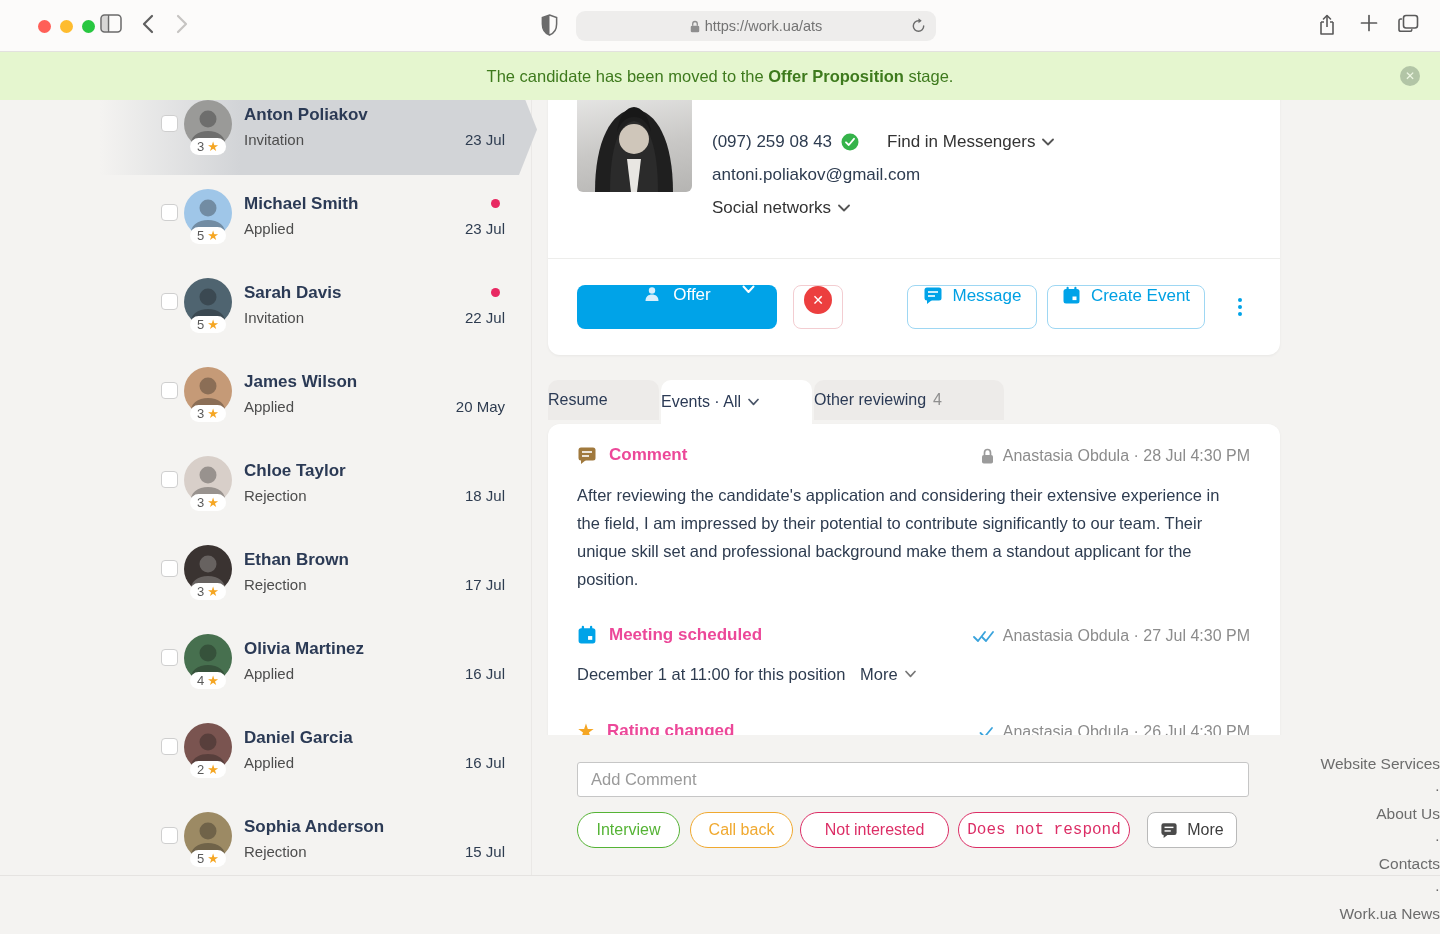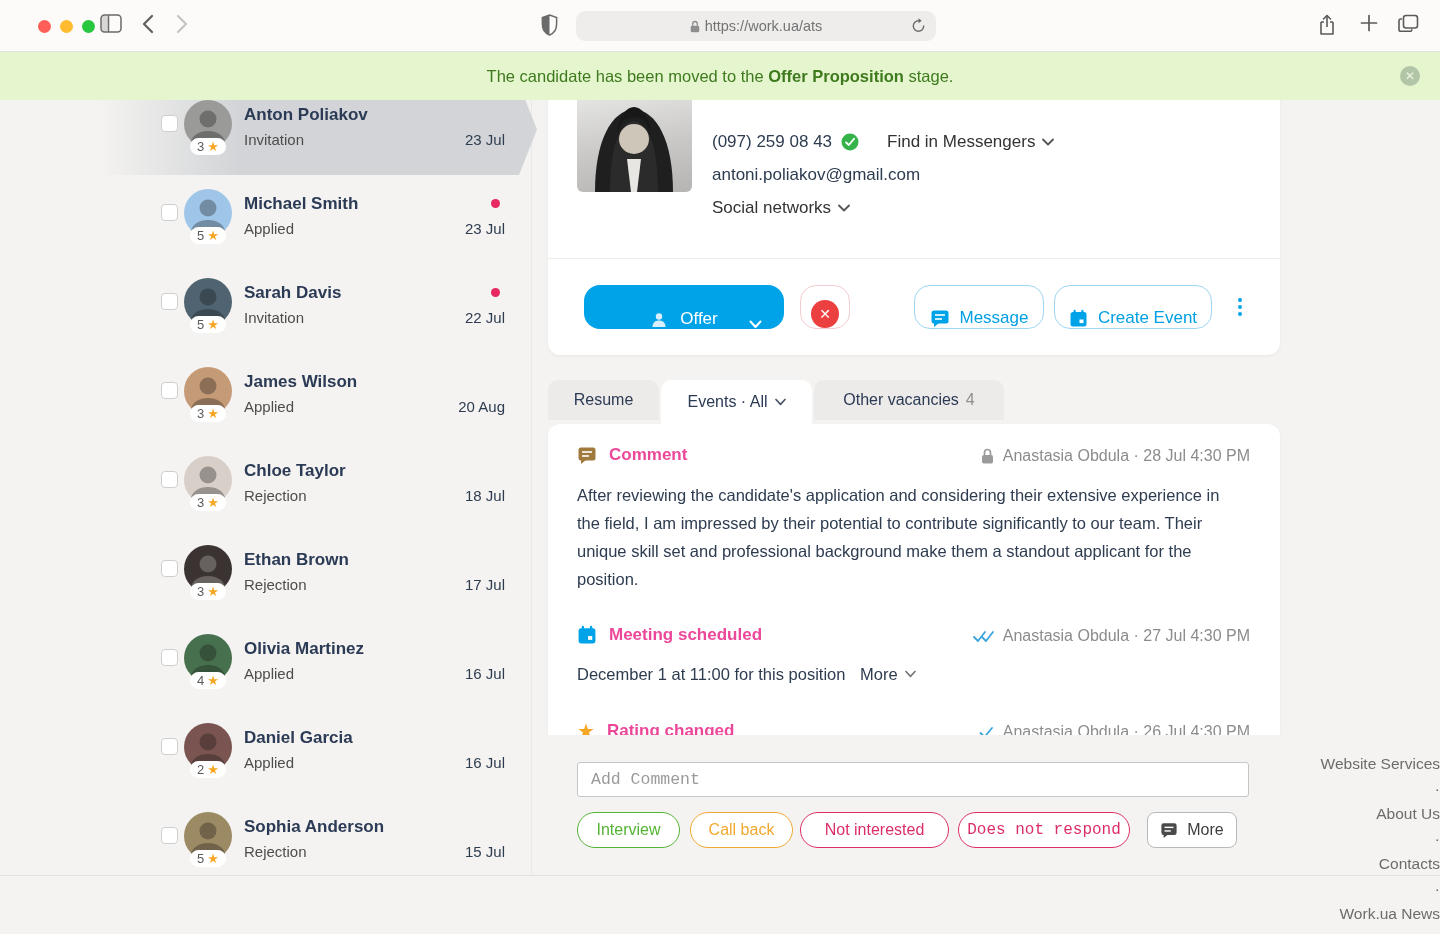--- a/index.html
+++ b/index.html
@@ -38,49 +38,49 @@
 
   
   .card { position:absolute; background:#fff; border-radius:12px; box-shadow:0 1px 3px rgba(0,0,0,0.05); }
   .card1 { left:548px; top:60px; width:732px; height:295px; }
   .hidden-name { position:absolute; left:712px; top:72px; font-size:25px; font-weight:700; color:#24324a; }
   .photo { position:absolute; left:577px; top:77px; width:115px; height:115px; border-radius:6px; overflow:hidden; background:linear-gradient(170deg,#efefee 0%,#c9c8c6 60%,#b5b4b2 100%); }
   .crow { position:absolute; left:712px; display:flex; align-items:center; gap:9px; font-size:17px; color:#2e3c50; }
   .link-dd { display:flex; align-items:center; gap:7px; color:#333; cursor:pointer; }
   .divline { position:absolute; left:548px; top:258px; width:732px; height:1px; background:#ededeb; }
 
-  .btn { display:flex; align-items:flex-end; justify-content:center; border-radius:16px; cursor:pointer;margin-left:7px; }
+  .btn { display:flex; align-items:flex-start; justify-content:center; border-radius:8px; cursor:pointer; }
   .offer-btn { position:absolute; left:577px; top:285px; width:200px; height:44px; background:#00a3e8; color:#fff; font-size:17px; }
   .offer-btn .lbl { margin-left:12px; }
   .offer-btn .chev { position:absolute; right:22px; }
   .x-btn { position:absolute; left:793px; top:285px; width:50px; height:44px; background:#fff; border:1px solid #f3cdd1; }
   .x-circle { width:28px; height:28px; border-radius:50%; background:#ec3f3f; color:#fff; font-size:14px; font-weight:700; display:flex; align-items:center; justify-content:center; }
   .ghost-blue { position:absolute; top:285px; height:44px; background:#fff; border:1px solid #9ed7f3; color:#00a0e3; font-size:17px; gap:10px; }
   .msg-btn { left:907px; width:130px; }
   .evt-btn { left:1047px; width:158px; }
   .kebab { position:absolute; left:1232px; top:292px; width:16px; height:30px; display:flex; flex-direction:column; align-items:center; justify-content:center; gap:3px; cursor:pointer; }
   .kebab i { width:4px; height:4px; border-radius:50%; background:#00a3e8; }
 
   
-  .tab { position:absolute; top:380px; height:40px; background:#edebe9; border-radius:10px 10px 0 0; display:flex; align-items:center; justify-content:center; gap:7px; font-size:16px; color:#2b3a55; cursor:pointer; }
+  .tab { position:absolute; top:380px; height:40px; background:#edebe9; border-radius:10px 10px 0 0; display:flex; align-items:center; gap:7px; font-size:16px; color:#2b3a55; cursor:pointer; }
   .tab.active { height:44px; background:#fff; z-index:5; }
   .tab .tbadge { color:#8f8f8f; }
 
   
   .card2 { left:548px; top:424px; width:732px; height:451px; }
   .e-head { position:absolute; display:flex; align-items:center; gap:12px; }
   .e-title { font-size:17px; font-weight:700; color:#ec4899; }
   .e-meta { position:absolute; right:30px; display:flex; align-items:center; gap:9px; font-size:16px; color:#8c8c8c; }
   .e-body { position:absolute; left:29px; font-size:16.5px; color:#2e3c50; line-height:28px; }
   .star-ic { color:#f5a623; font-size:20px; line-height:20px; }
   .more-dd { display:inline-flex; align-items:center; gap:7px; margin-left:10px; cursor:pointer; }
 
   
   .composer { position:absolute; left:532px; top:735px; width:764px; height:140px; background:#f4f3f1; z-index:6; }
-  .composer input { position:absolute; left:45px; top:27px; width:672px; height:35px; border:1px solid #c6c6c6; border-radius:3px; font-size:16.5px; padding:0 13px; color:#2e3c50; font-family:Liberation Mono, monospace; background:#fff; }
+  .composer input { position:absolute; left:45px; top:27px; width:672px; height:35px; border:1px solid #c6c6c6; border-radius:3px; font-size:16.5px; padding:0 13px; color:#2e3c50; font-family:Liberation Sans, sans-serif; background:#fff; }
   .composer input::placeholder { color:#9a9a9a; }
   .qa { position:absolute; top:77px; height:36px; border-radius:18px; background:#fff; border:1.5px solid; display:flex; align-items:center; justify-content:center; font-size:16px; cursor:pointer; gap:9px; }
   .qa-more { border-radius:8px; border:1px solid #b9b9b9 !important; color:#3d3d3d !important; }
 
   
   .footer { position:absolute; left:0; top:875px; width:1440px; height:59px; border-top:1px solid #e5e3e1; display:flex; align-items:flex-end; justify-content:center; padding-top:18px; gap:7px; font-size:15.5px; color:#6c6c6c; z-index:7; background:#f4f3f1;flex-direction:column; }
   .footer span { white-space:nowrap; }
   .flink { cursor:pointer; }
 </style>
 </head>
@@ -151,21 +151,21 @@
             <circle cx="24" cy="19" r="8.5" fill="rgba(20,20,20,0.32)"></circle>
             <path d="M6 48 C6 36 14 31 24 31 C34 31 42 36 42 48 Z" fill="rgba(20,20,20,0.32)"></path>
           </svg></span>
       <span class="badge">
           <span>3</span>
           <span class="star">★</span>
         </span>
     </span>
     <span class="c-name">James Wilson</span>
     <span class="c-status">Applied</span>
-    <span class="c-date">20 Aug</span>
+    <span class="c-date">20 May</span>
   </div>
 
   <div class="cand-row" style="top:440px">
     <span class="cb"></span>
     <span class="avatar">
       <span class="ph" style="background: rgb(216, 207, 201);"><svg width="48" height="48" viewBox="0 0 48 48">
             <circle cx="24" cy="19" r="8.5" fill="rgba(20,20,20,0.32)"></circle>
             <path d="M6 48 C6 36 14 31 24 31 C34 31 42 36 42 48 Z" fill="rgba(20,20,20,0.32)"></path>
           </svg></span>
       <span class="badge">
@@ -326,21 +326,21 @@
   <div class="tab" style="left:548px;width:111px">
     <span>Resume</span>
   </div>
   <div class="tab active" style="left:661px;width:151px">
     <span>Events · All</span>
     <svg width="11" height="8" viewBox="0 0 11 8">
         <polyline points="1,1.5 5.5,6.3 10,1.5" fill="none" stroke="#4a5568" stroke-width="1.7" stroke-linecap="round" stroke-linejoin="round"></polyline>
       </svg>
   </div>
   <div class="tab" style="left:814px;width:190px">
-    <span>Other vacancies</span>
+    <span>Other reviewing</span>
     <span class="tbadge">4</span>
   </div>
 
   <div class="card card2">
 
     <div class="e-head" style="left:29px;top:21px">
       <svg width="20" height="19" viewBox="0 0 20 19">
           <rect x="1.5" y="1.5" width="17" height="13" rx="2.5" fill="#a0793d"></rect>
           <polygon points="4,14 4,18 9,14" fill="#a0793d"></polygon>
           <line x1="5" y1="6" x2="15" y2="6" stroke="#fff" stroke-width="1.6"></line>

